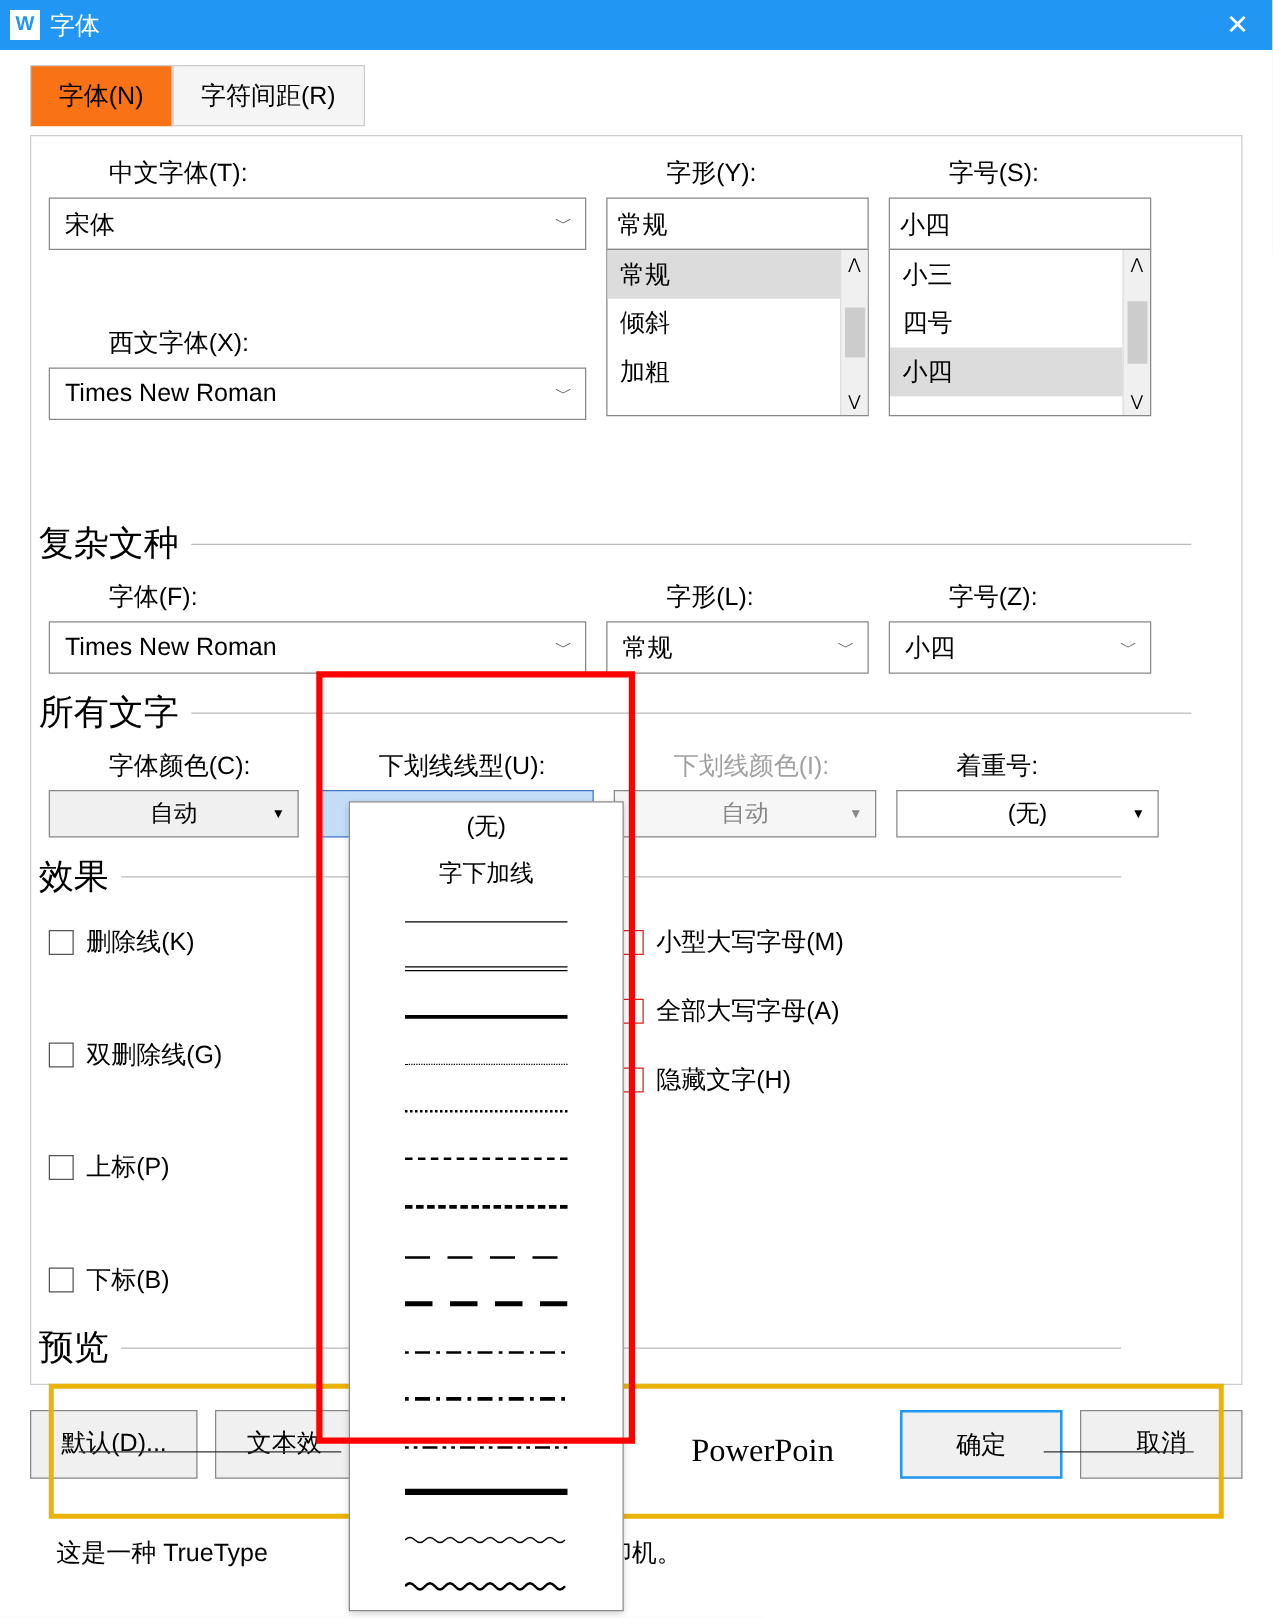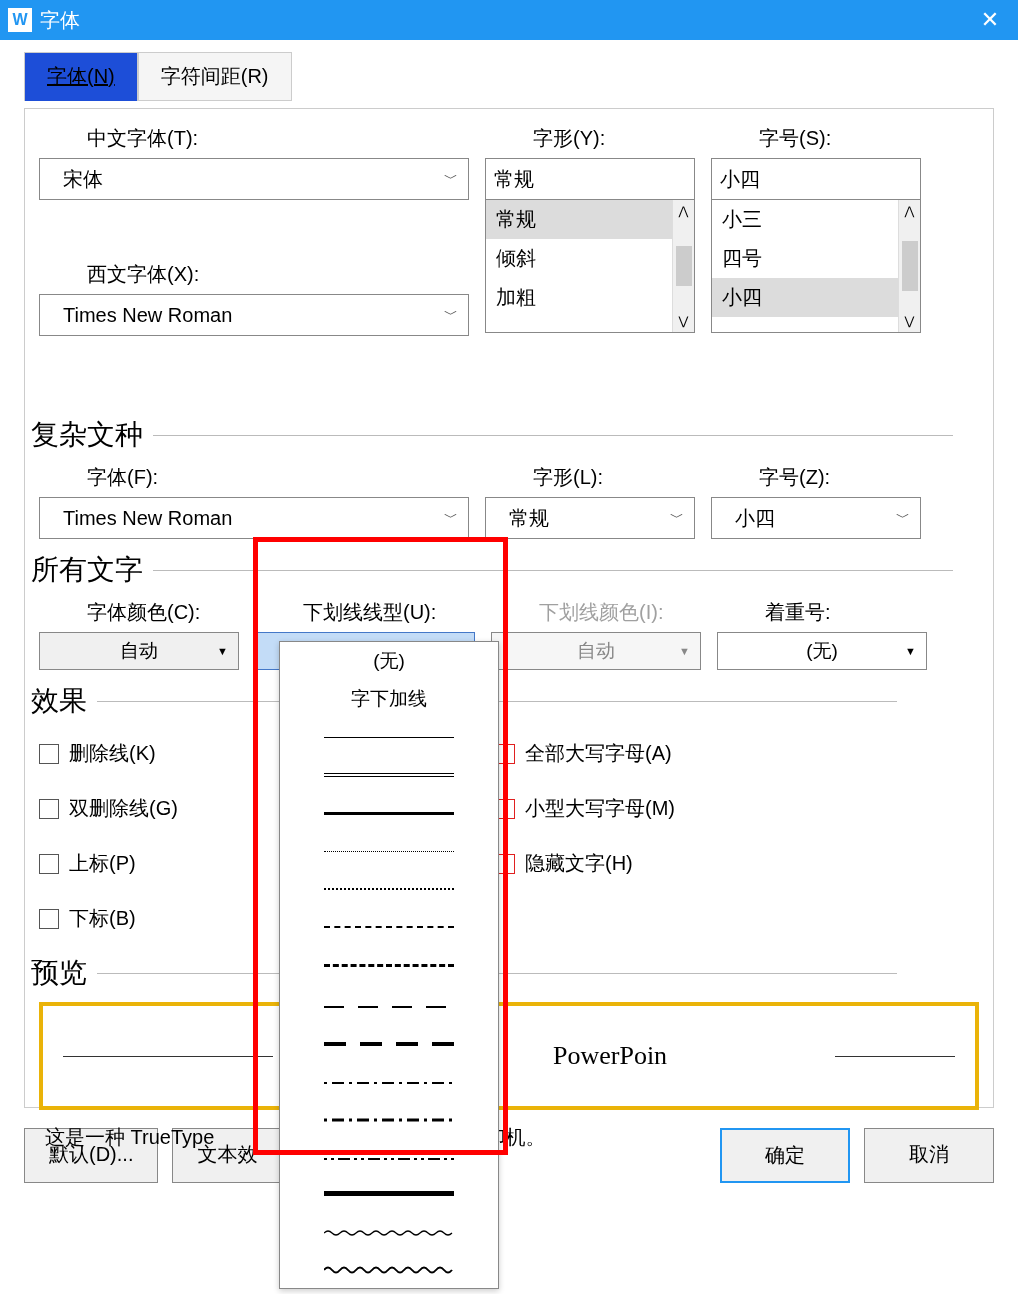--- a/index.html
+++ b/index.html
@@ -4,27 +4,27 @@
   <style>
     * { box-sizing: border-box; margin: 0; padding: 0; }
     body { font-family: "Microsoft YaHei", sans-serif; font-size: 19px; background: #f0f0f0; width: 1018px; height: 1294px; position: relative; overflow: hidden; }
     .title-bar { background: #2196f2; height: 40px; display: flex; align-items: center; padding: 0 8px; color: white; }
     .app-icon { width: 24px; height: 24px; background: white; color: #2196f2; display: flex; align-items: center; justify-content: center; font-weight: bold; margin-right: 8px; font-size: 16px; }
     .title-text { flex: 1; font-size: 20px; }
     .close-btn { width: 40px; height: 40px; display: flex; align-items: center; justify-content: center; font-size: 22px; cursor: pointer; }
     .dialog-body { background: white; padding: 12px 24px; height: calc(100% - 40px); }
     .tabs { display: flex; margin-bottom: 8px; }
     .tab { padding: 10px 22px; border: 1px solid #ccc; background: #f5f5f5; cursor: pointer; font-size: 20px; }
-    .tab.active { background: #1d4ed8; border-bottom: none; text-decoration: underline; }
+    .tab.active { background: #f97316; border-bottom: none; }
     .tab-panel { border: 1px solid #ccc; padding: 16px 14px 14px 14px; margin-top: -1px; position: relative; height: 1000px; }
     .row { display: flex; gap: 16px; margin-bottom: 8px; }
     .col { display: flex; flex-direction: column; }
     .label { font-size: 20px; margin-bottom: 6px; margin-left: 48px; }
     .label-disabled { color: #a0a0a0; }
-    .select-box { border: 1px solid #888; height: 42px; display: flex; align-items: center; padding: 0 23px; position: relative; background: white; font-size: 20px; }
+    .select-box { border: 1px solid #888; height: 42px; display: flex; align-items: center; padding: 0 12px; position: relative; background: white; font-size: 20px; }
     .select-box .chev { position: absolute; right: 10px; font-size: 14px; color: #555; }
     .input-box { border: 1px solid #888; height: 42px; padding: 0 8px; font-size: 20px; background: white; display: flex; align-items: center; }
     .list-box { border: 1px solid #888; height: 134px; position: relative; font-size: 20px; background: white; }
     .list-item { padding: 6px 10px; }
     .list-item.selected { background: #dcdcdc; }
     .scrollbar { position: absolute; right: 0; top: 0; bottom: 0; width: 22px; background: #f0f0f0; display: flex; flex-direction: column; justify-content: space-between; align-items: center; border-left: 1px solid #ddd; }
     .scrollbar .arrow { font-size: 12px; padding: 4px; }
     .scrollbar .thumb { width: 16px; background: #ccc; }
     .section-label { font-size: 28px; padding: 0 4px; position: relative; }
     .section-label::after { content: ""; position: absolute; left: 100%; top: 50%; width: 800px; height: 1px; background: #bbb; margin-left: 6px; }
@@ -169,46 +169,46 @@
             <span>(无)</span>
             <span class="tri">▼</span>
           </div>
         </div>
       </div>
     </div>
 
     <div class="section">
       <span class="section-label" style="position:relative; left:-12px;">效果</span>
       <div class="row" style="margin-top:6px;">
-        <div class="col" style="width:440px;">
+        <div class="col" style="width:440px;gap:35px;">
           <div class="checkbox-row">
               <span class="checkbox"></span>
               <span>删除线(K)</span>
             </div>
           <div class="checkbox-row">
               <span class="checkbox"></span>
               <span>双删除线(G)</span>
             </div>
           <div class="checkbox-row">
               <span class="checkbox"></span>
               <span>上标(P)</span>
             </div>
           <div class="checkbox-row">
               <span class="checkbox"></span>
               <span>下标(B)</span>
             </div>
         </div>
         <div class="col" style="width:400px;">
           <div class="checkbox-row">
               <span class="checkbox red"></span>
+              <span>小型大写字母(M)</span>
+            </div>
+          <div class="checkbox-row">
+              <span class="checkbox red"></span>
               <span>全部大写字母(A)</span>
-            </div>
-          <div class="checkbox-row">
-              <span class="checkbox red"></span>
-              <span>小型大写字母(M)</span>
             </div>
           <div class="checkbox-row">
               <span class="checkbox red"></span>
               <span>隐藏文字(H)</span>
             </div>
         </div>
       </div>
     </div>
 
     <div class="section" style="margin-top:4px;">

